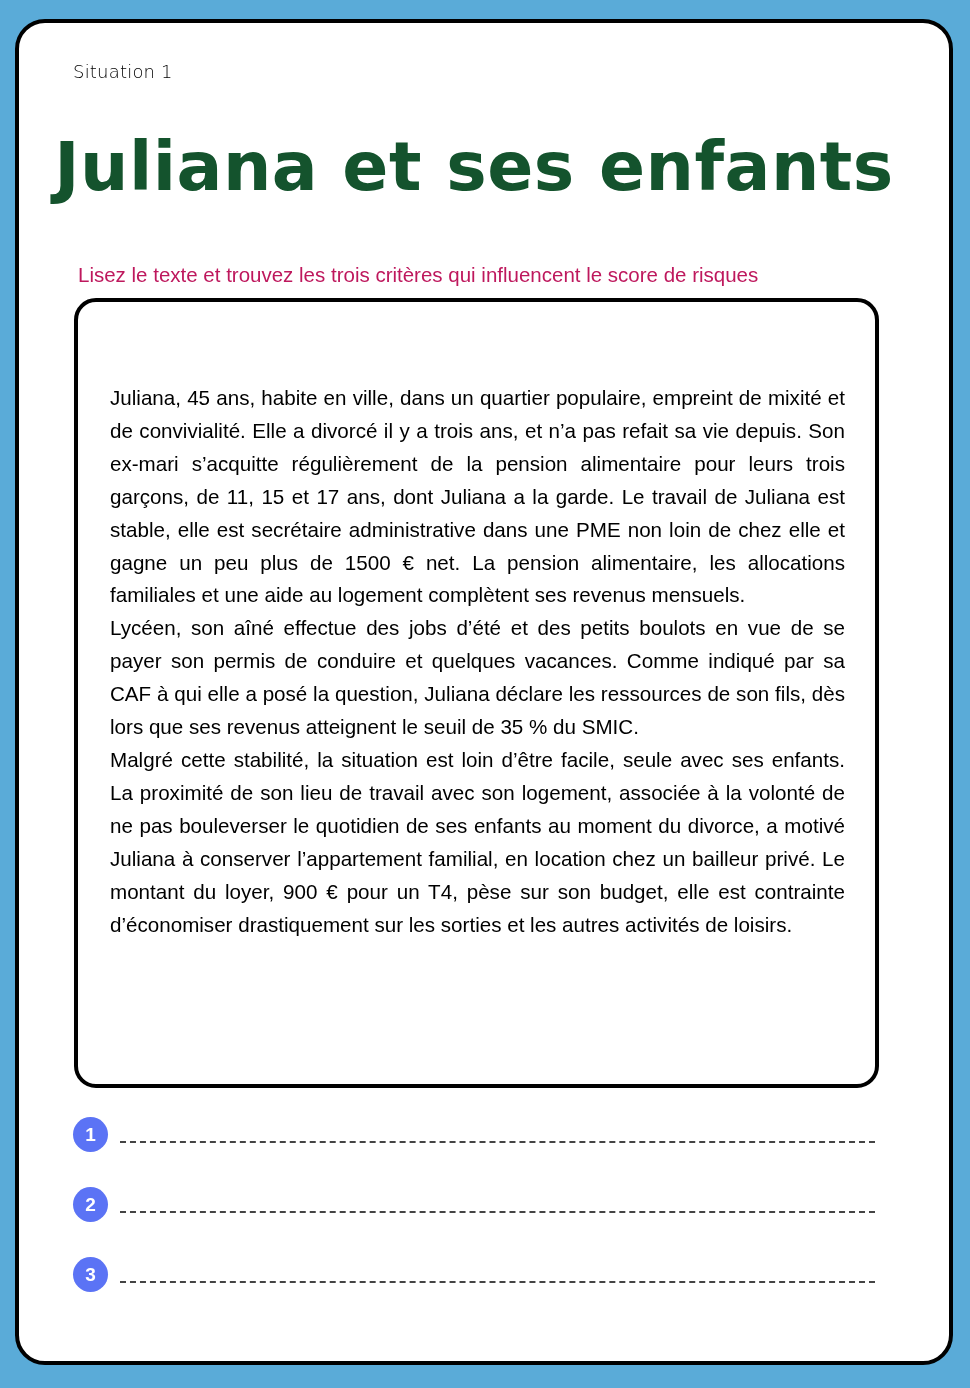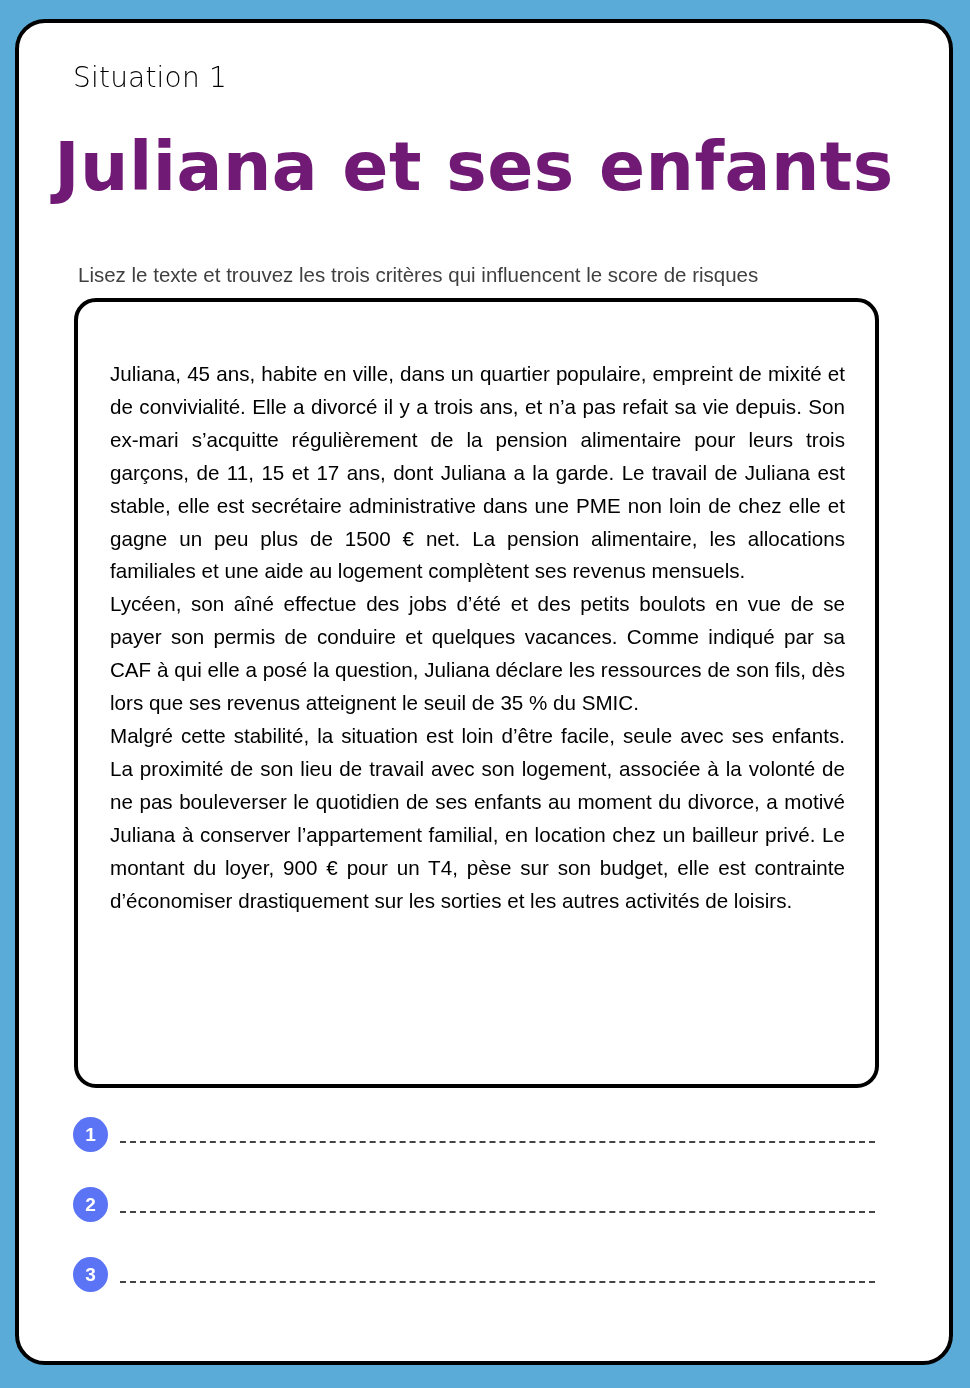--- a/index.html
+++ b/index.html
@@ -22,59 +22,59 @@
       height: 1346px;
       background: #ffffff;
       border: 4px solid #000000;
       border-radius: 30px;
       box-sizing: border-box;
     }
     .situation {
       position: absolute;
       left: 54px;
       top: 38px;
-      font-size: 28px;
+      font-size: 18px;
       color: #000;
       font-family: "DejaVu Sans", sans-serif;
       font-weight: 300;
       letter-spacing: 0.2px;
     }
     .title {
       position: absolute;
       left: 0;
       right: 0;
       top: 104px;
       text-align: center;
       font-size: 68px;
       font-weight: bold;
-      color: #701a75;
+      color: #14532d;
       font-family: "DejaVu Sans", sans-serif;
       letter-spacing: 0.5px;
       padding-right: 28px;
       margin-left: 8px;
     }
     .instruction {
       position: absolute;
       left: 59px;
       top: 240px;
       font-size: 20.5px;
-      color: #404040;
+      color: #be185d;
       font-family: "Liberation Sans", sans-serif;
       white-space: nowrap;
     }
     .textbox {
       position: absolute;
       left: 55px;
       top: 275px;
       width: 805px;
       height: 790px;
       border: 4px solid #000;
       border-radius: 22px;
       box-sizing: border-box;
-      padding: 56px 30px 20px 32px;
+      padding: 80px 30px 20px 32px;
     }
     .textbox p {
       margin: 0;
       font-size: 20.6px;
       line-height: 32.9px;
       text-align: justify;
       color: #000;
       font-family: "Liberation Sans", sans-serif;
     }
     .answers {

